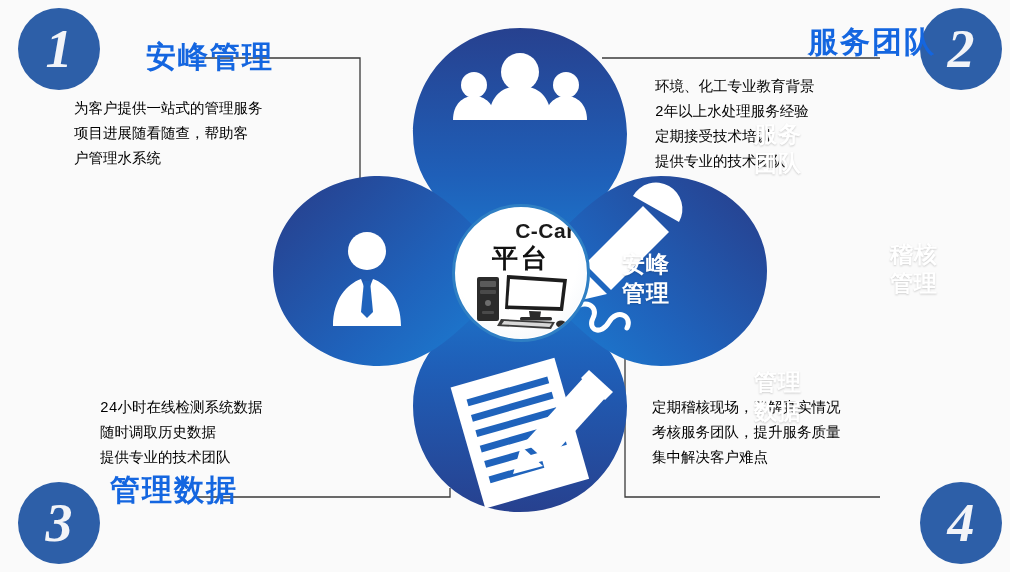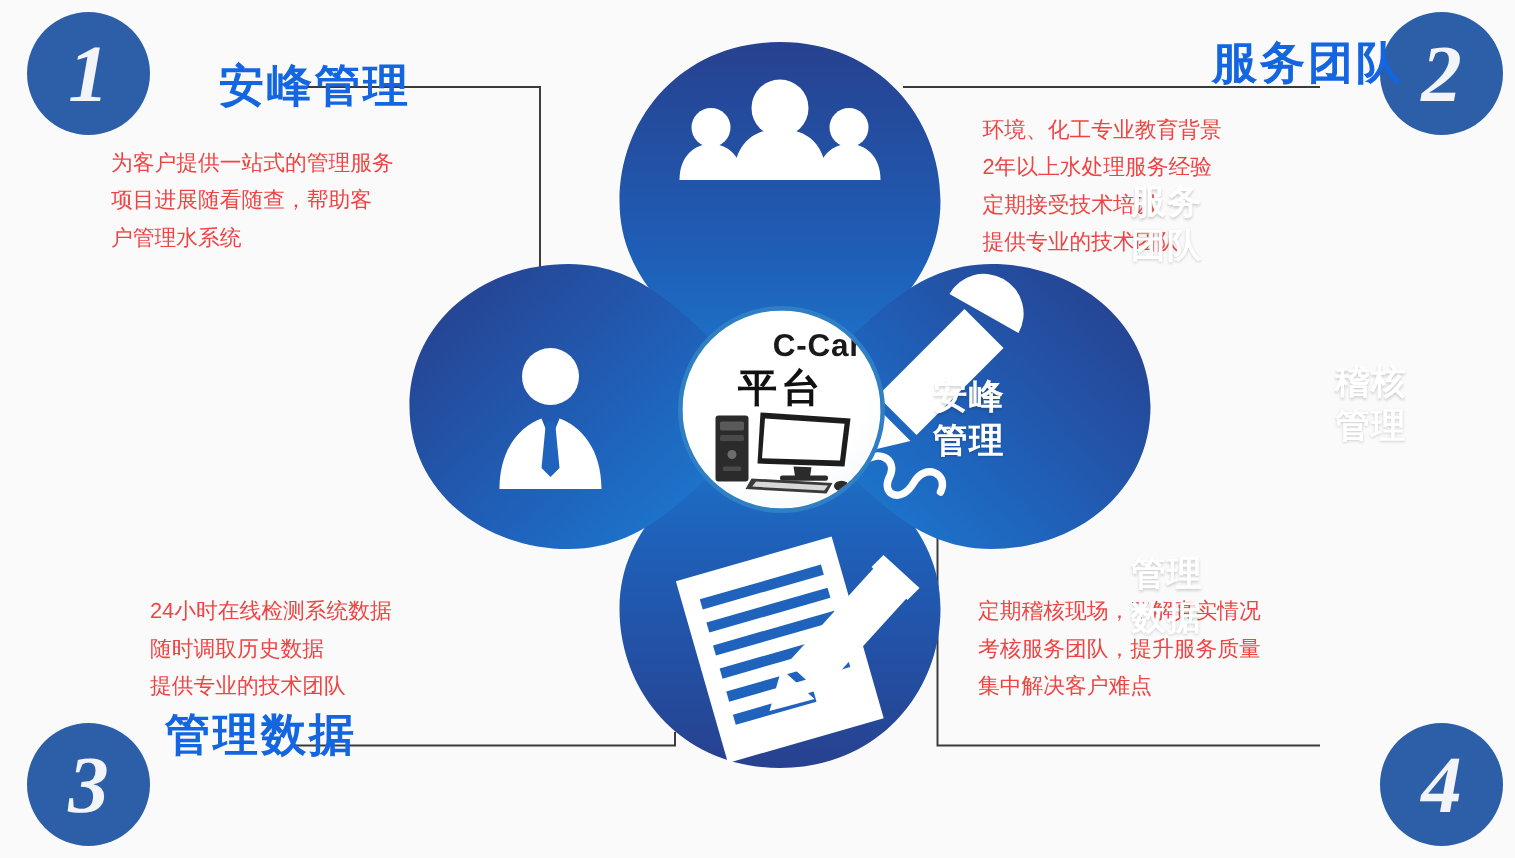--- a/index.html
+++ b/index.html
@@ -30,22 +30,23 @@
     position:absolute;color:#1466e0;font-weight:700;font-size:30px;
     letter-spacing:2px;white-space:nowrap;
   }
   #h1{left:110px;top:37px;margin-left:36px;}
   #h2{left:772px;top:22px;margin-left:36px;}
   #h3{left:110px;top:470px;}
   #h4{left:772px;top:470px;}
 
   
   .para{
-    position:absolute;color:#ef4444;font-size:14.5px;line-height:25px;
+    position:absolute;color:#000000;font-size:14.5px;line-height:25px;
     white-space:nowrap;
+    font-family:Liberation Mono, monospace;
   }
   #p1{left:74px;top:97px;}
   #p2{left:655px;top:75px;}
   #p3{left:100px;top:396px;}
   #p4{left:652px;top:396px;}
 
   
   #connectors{position:absolute;left:0;top:0;width:1010px;height:572px;}
 
   

